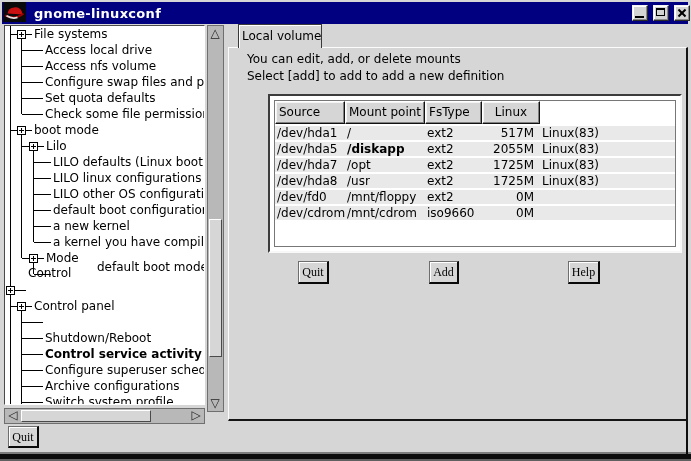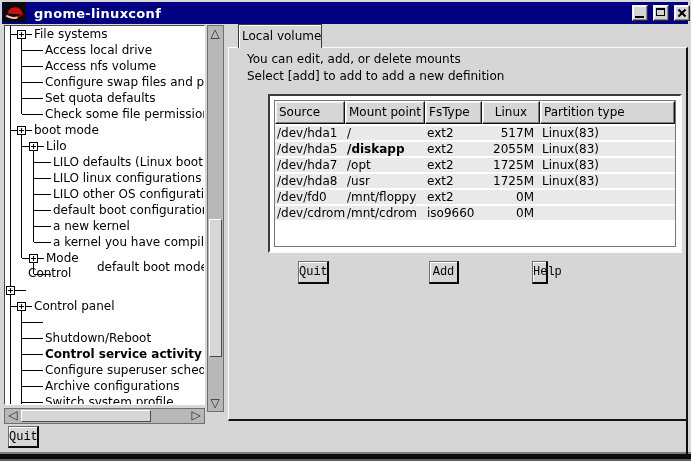--- a/index.html
+++ b/index.html
@@ -44,21 +44,21 @@
   .hcell{background:#d6d6d6;border:1px solid;border-color:#fff #111 #111 #fff;box-shadow:inset -1px -1px 0 #808080,inset 1px 1px 0 #f4f4f4;
          box-sizing:border-box;line-height:20px;padding-left:3px;white-space:nowrap;overflow:hidden;}
   .hcell.center{text-align:center;padding-left:0;}
   .crows{position:absolute;left:0;top:25px;right:0;}
   .crow{display:flex;height:16px;box-sizing:border-box;background:#e9e9e9;border-bottom:2px solid #fff;}
   .ccell{box-sizing:border-box;padding-left:2px;white-space:nowrap;overflow:hidden;line-height:14px;}
   .ccell.right{text-align:right;padding-right:6px;padding-left:0;}
   
   .btn{background:#d6d6d6;border:solid;border-width:1px 2px 2px 1px;border-color:#6e6e6e #0a0a0a #0a0a0a #6e6e6e;
        box-shadow:inset 1px 1px 0 #fff;box-sizing:border-box;text-align:center;font-size:12px;line-height:18px;
-       padding:0;font-family:Liberation Mono, monospace;color:#000;}
+       padding:0;font-family:Liberation Serif, serif;color:#000;}
   
   .fb1{left:0;top:452px;width:691px;height:2px;background:#7d7d7d;}
   .fb2{left:0;top:454px;width:691px;height:5px;background:#0d0d0d;}
   .fb3{left:0;top:459px;width:691px;height:2px;background:#606060;}
   .fright{left:686px;top:421px;width:2px;height:33px;background:#0d0d0d;}
 </style>
 </head>
 <body>
 
 <div class="abs titlebar">
@@ -189,21 +189,20 @@
 <div class="abs info" style="left:247px;top:52px;z-index:4">You can edit, add, or delete mounts</div>
 <div class="abs info" style="left:247px;top:69px;z-index:4">Select [add] to add to add a new definition</div>
 
 <div class="abs tframe" style="z-index:4">
   <div class="clist">
     <div class="chead">
         <div class="hcell" style="width: 70px;">Source</div>
         <div class="hcell" style="width: 80px;">Mount point</div>
         <div class="hcell" style="width: 57px;">FsType</div>
         <div class="hcell center" style="width: 58px;">Linux</div>
-        <div class="hcell" style="width: 135px;">Partition type</div>
       </div>
     <div class="crows">
         <div class="crow">
           <div class="ccell" style="width: 70px;">/dev/hda1</div>
           <div class="ccell" style="width: 80px;">/</div>
           <div class="ccell" style="width: 57px;">ext2</div>
           <div class="ccell right" style="width: 58px;">517M</div>
           <div class="ccell" style="width: 135px;">Linux(83)</div>
         </div>
         <div class="crow">
@@ -240,20 +239,20 @@
           <div class="ccell" style="width: 57px;">iso9660</div>
           <div class="ccell right" style="width: 58px;">0M</div>
           <div class="ccell" style="width: 135px;"></div>
         </div>
       </div>
   </div>
 </div>
 
 <button class="abs btn" style="left:298px;top:261px;width:31px;height:23px;z-index:4">Quit</button>
 <button class="abs btn" style="left:429px;top:261px;width:30px;height:23px;z-index:4">Add</button>
-<button class="abs btn" style="left:532px;top:261px;width:16px;height:23px;z-index:4">Help</button>
+<button class="abs btn" style="left:568px;top:261px;width:32px;height:23px;z-index:4">Help</button>
 
 <button class="abs btn" style="left:8px;top:426px;width:31px;height:22px">Quit</button>
 
 <div class="abs fb1"></div>
 <div class="abs fb2"></div>
 <div class="abs fb3"></div>
 <div class="abs fright"></div>
 
 </body></html>

